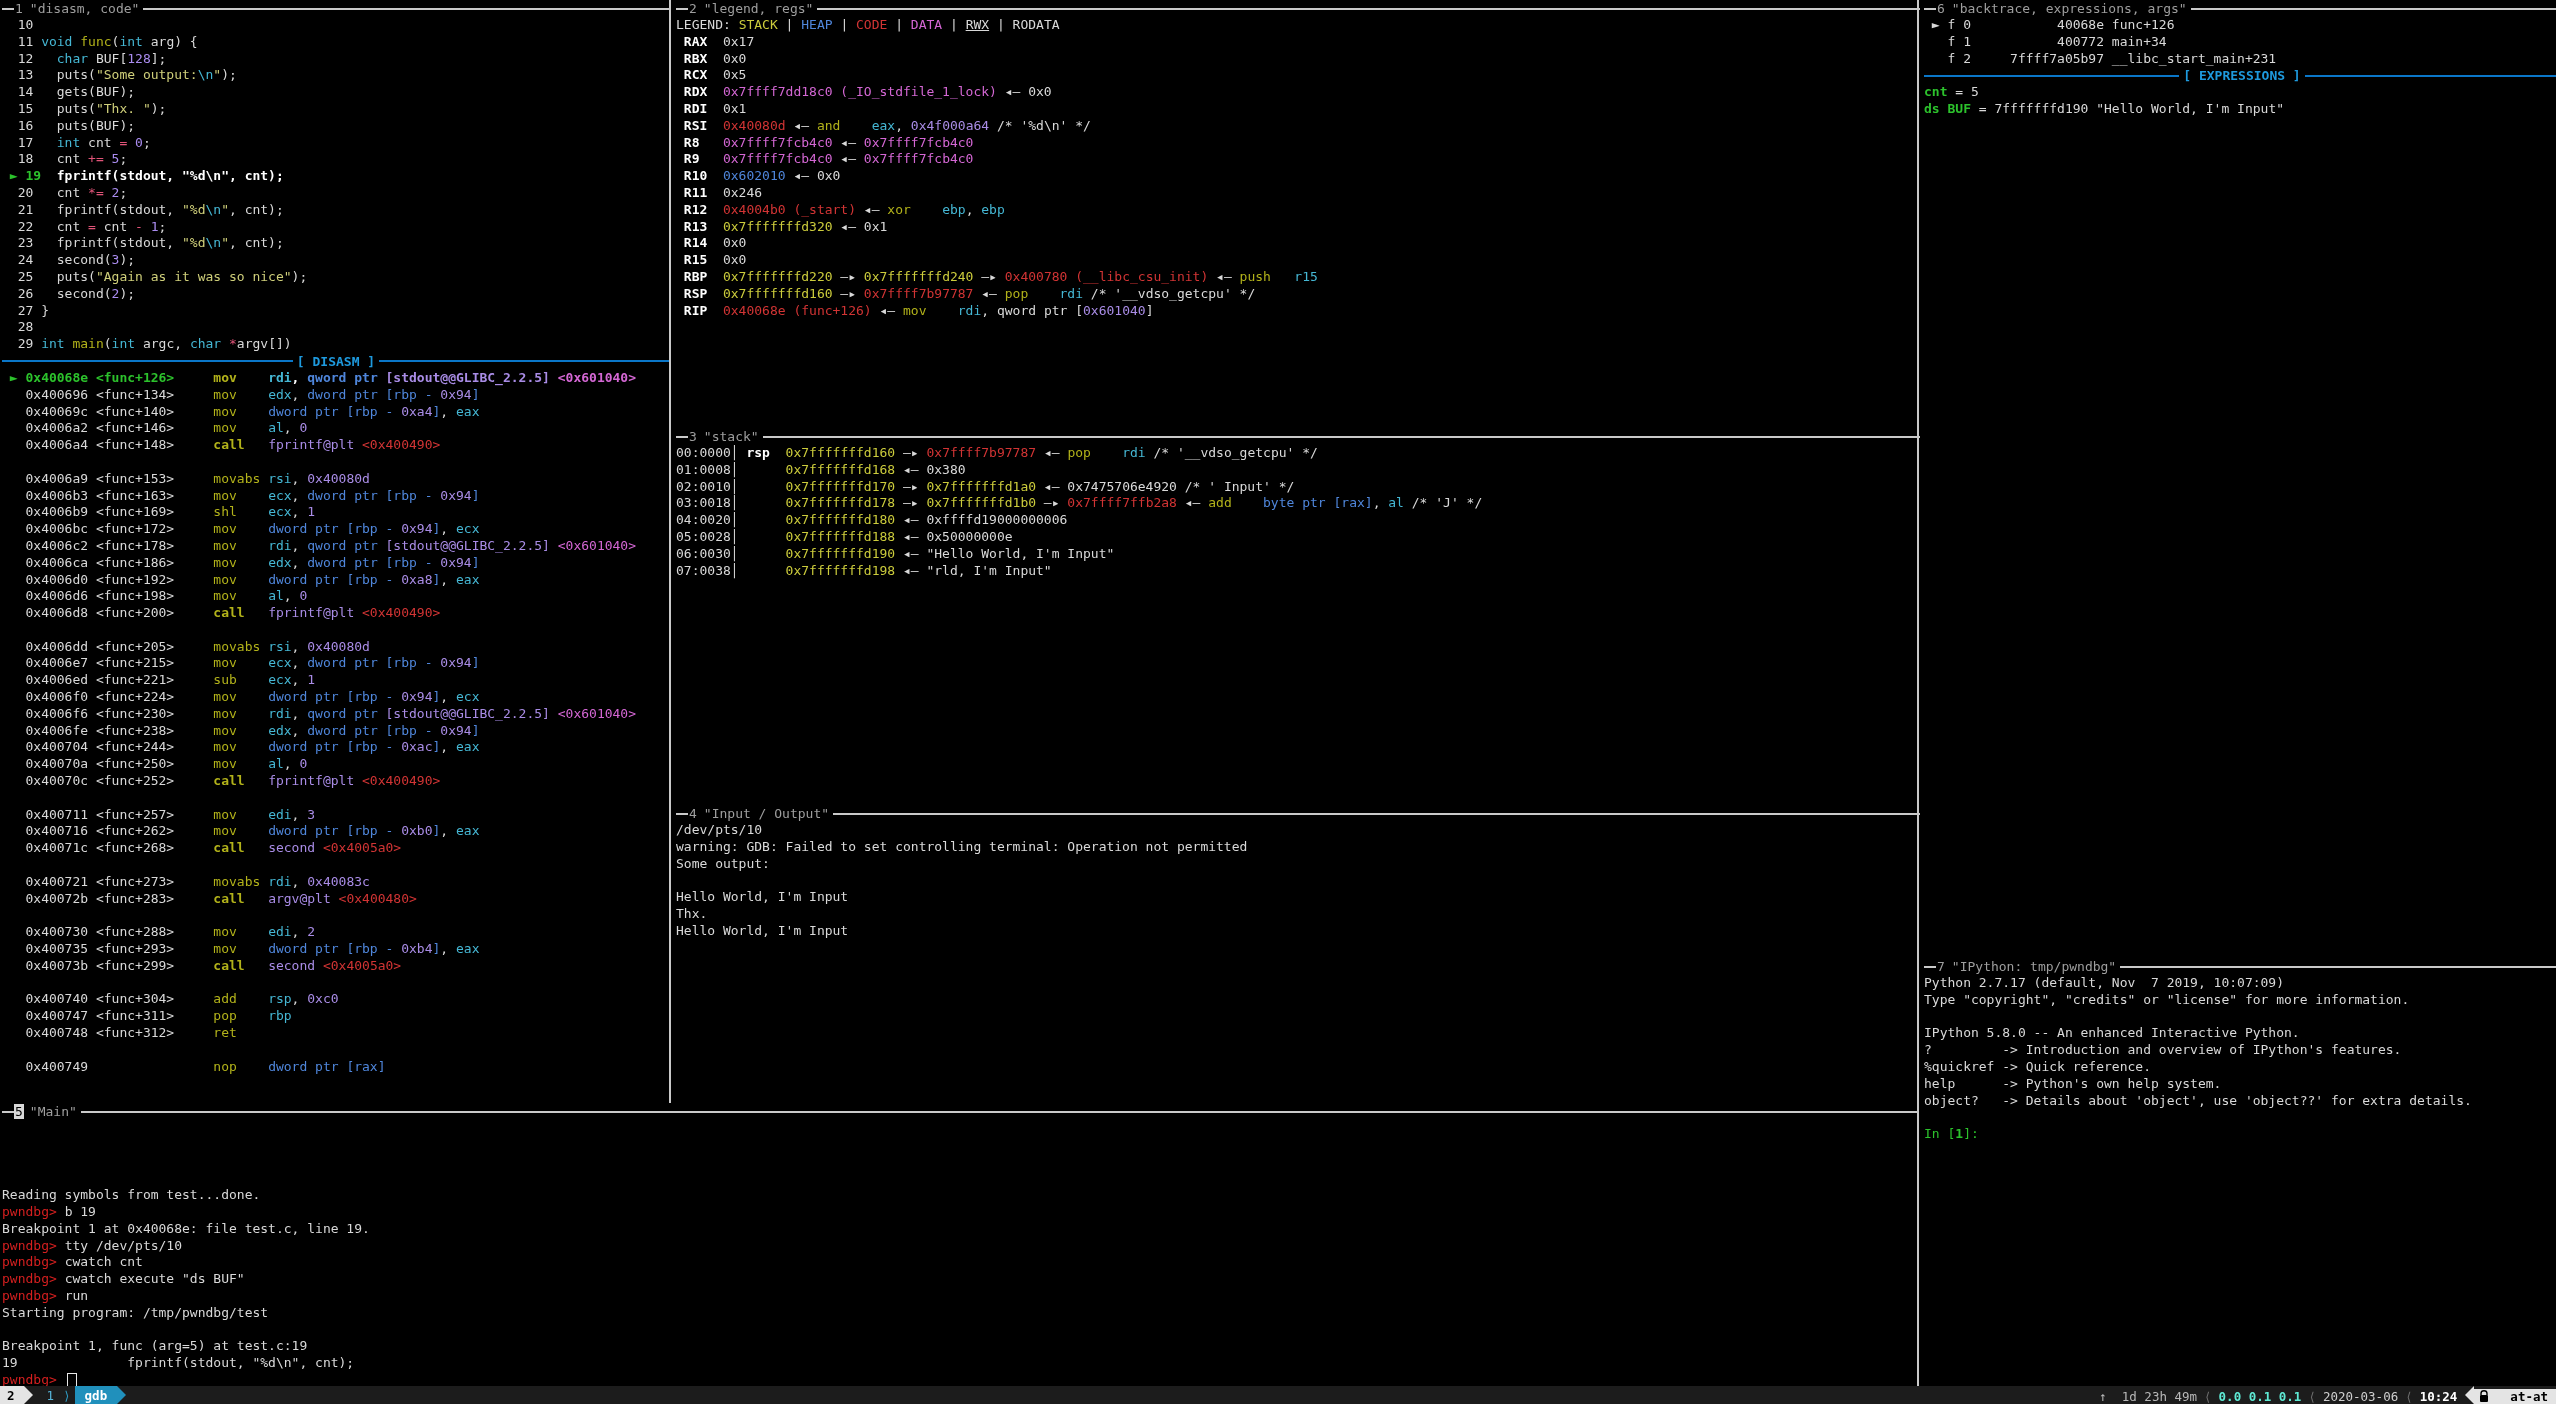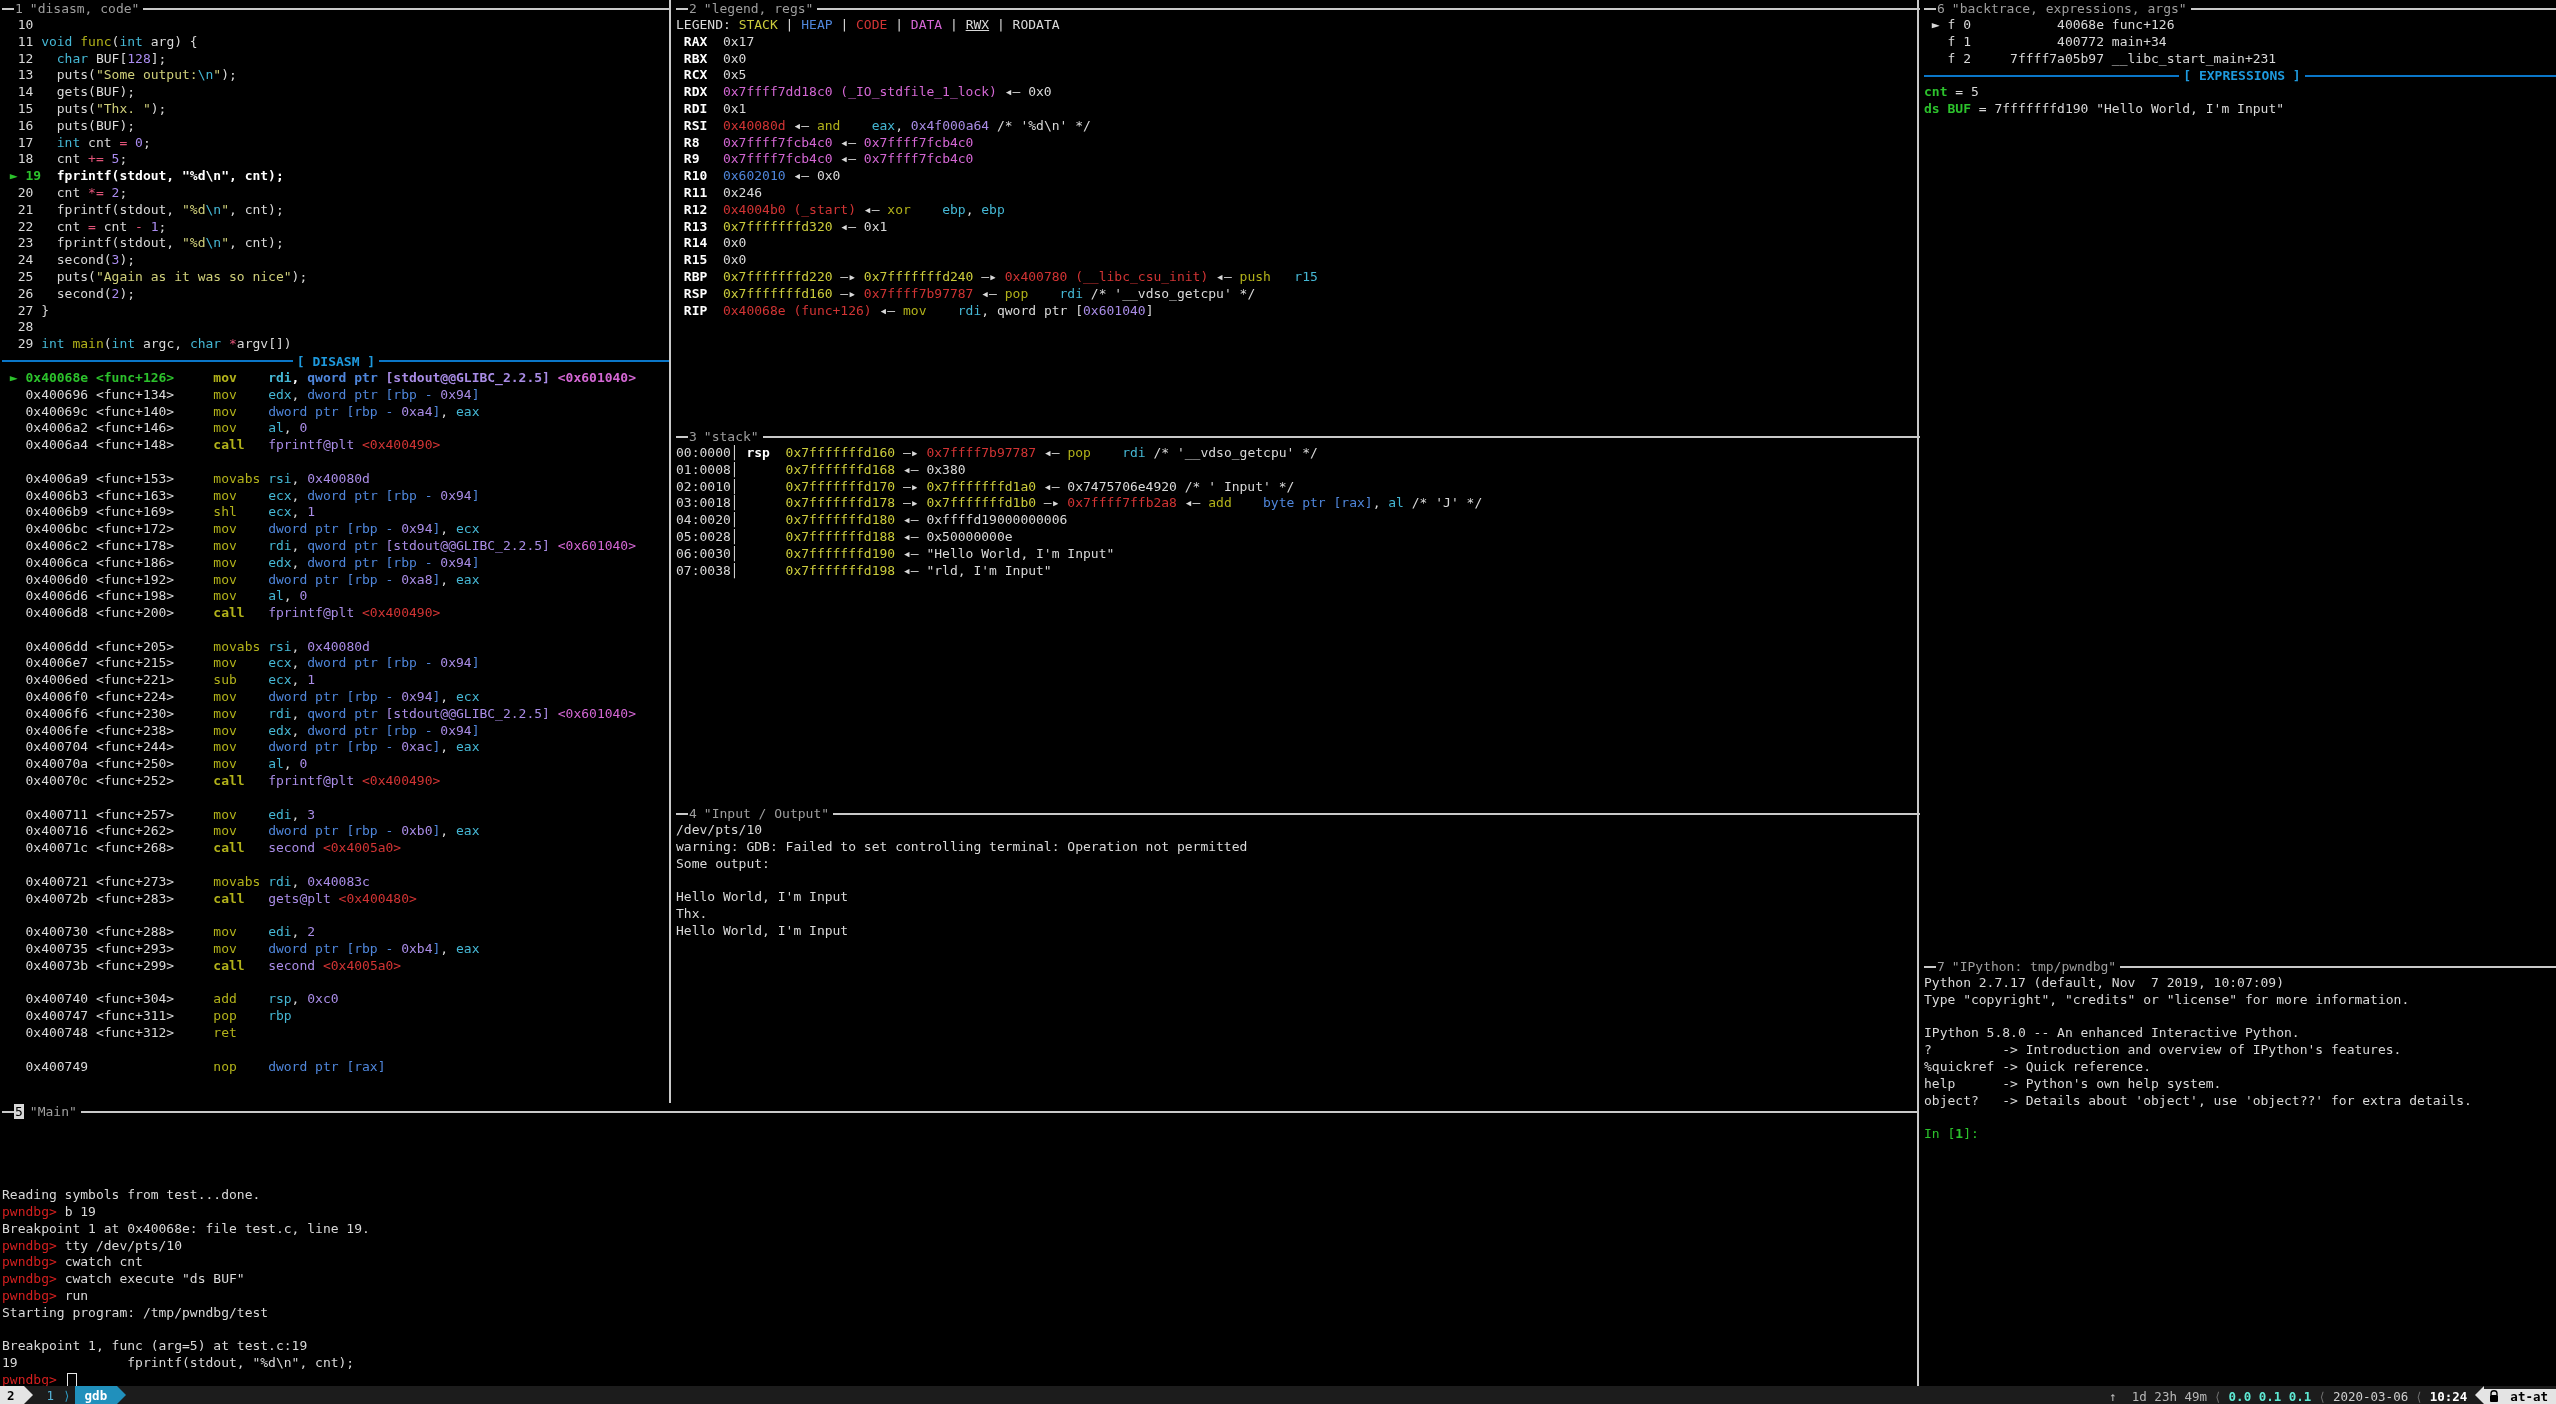--- a/index.html
+++ b/index.html
@@ -39,21 +39,21 @@
   .sb-winname{background:#2090bc;color:#fff;font-weight:bold;display:flex;align-items:center;padding:4px 10px;}
   .tri-r2{width:0;height:0;border-top:9px solid transparent;border-bottom:9px solid transparent;border-left:9px solid #2090bc;}
   .sb-right{margin-left:auto;display:flex;align-items:flex-end;}
   .sb-item{display:flex;align-items:center;white-space:pre;}
   .sb-up{color:#b8b8b8;}
   .sb-sep{color:#6e6e6e;padding:0 7px;}
   .sb-load{color:#5eead4;font-weight:bold;}
   .sb-date{color:#cfcfcf;margin-top:28px;}
   .sb-time{color:#fff;font-weight:bold;margin-top:16px;}
   .tri-l{width:0;height:0;border-top:9px solid transparent;border-bottom:9px solid transparent;border-right:9px solid #e4e4e4;margin-left:8px;}
-  .sb-host{background:#e4e4e4;color:#000;font-weight:bold;display:flex;align-items:center;gap:11px;padding:0 8px 0 5px;}
+  .sb-host{background:#e4e4e4;color:#000;font-weight:bold;display:flex;align-items:center;gap:21px;padding:0 8px 0 5px;}
 </style>
 </head>
 <body>
 
 <div class="pane" style="left:0;top:0;width:668px;height:1103px;padding-left:2px;">
   <div class="phead">
     <span class="hl lead"></span><span class="num">1</span><span class="title">"disasm, code"</span><span class="hl tail"></span>
   </div>
   <div>
       <div class="tl"><span class="w">  10 </span></div>
@@ -107,21 +107,21 @@
       <div class="tl"><span class="w">   0x4006fe &lt;func+238&gt;     </span><span class="ol">mov    </span><span class="cy">edx</span><span class="w">, </span><span class="bl">dword ptr [rbp - </span><span class="vi">0x94</span><span class="bl">]</span></div>
       <div class="tl"><span class="w">   0x400704 &lt;func+244&gt;     </span><span class="ol">mov    </span><span class="bl">dword ptr [rbp - </span><span class="vi">0xac</span><span class="bl">]</span><span class="w">, </span><span class="cy">eax</span></div>
       <div class="tl"><span class="w">   0x40070a &lt;func+250&gt;     </span><span class="ol">mov    </span><span class="cy">al</span><span class="w">, </span><span class="vi">0</span></div>
       <div class="tl"><span class="w">   0x40070c &lt;func+252&gt;     </span><span class="ol b">call   </span><span class="vi">fprintf@plt </span><span class="re">&lt;0x400490&gt;</span></div>
       <div class="tl"></div>
       <div class="tl"><span class="w">   0x400711 &lt;func+257&gt;     </span><span class="ol">mov    </span><span class="cy">edi</span><span class="w">, </span><span class="vi">3</span></div>
       <div class="tl"><span class="w">   0x400716 &lt;func+262&gt;     </span><span class="ol">mov    </span><span class="bl">dword ptr [rbp - </span><span class="vi">0xb0</span><span class="bl">]</span><span class="w">, </span><span class="cy">eax</span></div>
       <div class="tl"><span class="w">   0x40071c &lt;func+268&gt;     </span><span class="ol b">call   </span><span class="vi">second </span><span class="re">&lt;0x4005a0&gt;</span></div>
       <div class="tl"></div>
       <div class="tl"><span class="w">   0x400721 &lt;func+273&gt;     </span><span class="ol">movabs </span><span class="cy">rdi</span><span class="w">, </span><span class="vi">0x40083c</span></div>
-      <div class="tl"><span class="w">   0x40072b &lt;func+283&gt;     </span><span class="ol b">call   </span><span class="vi">gets@plt </span><span class="re">&lt;0x400480&gt;</span></div>
+      <div class="tl"><span class="w">   0x40072b &lt;func+283&gt;     </span><span class="ol b">call   </span><span class="vi">argv@plt </span><span class="re">&lt;0x400480&gt;</span></div>
       <div class="tl"></div>
       <div class="tl"><span class="w">   0x400730 &lt;func+288&gt;     </span><span class="ol">mov    </span><span class="cy">edi</span><span class="w">, </span><span class="vi">2</span></div>
       <div class="tl"><span class="w">   0x400735 &lt;func+293&gt;     </span><span class="ol">mov    </span><span class="bl">dword ptr [rbp - </span><span class="vi">0xb4</span><span class="bl">]</span><span class="w">, </span><span class="cy">eax</span></div>
       <div class="tl"><span class="w">   0x40073b &lt;func+299&gt;     </span><span class="ol b">call   </span><span class="vi">second </span><span class="re">&lt;0x4005a0&gt;</span></div>
       <div class="tl"></div>
       <div class="tl"><span class="w">   0x400740 &lt;func+304&gt;     </span><span class="ol">add    </span><span class="cy">rsp</span><span class="w">, </span><span class="vi">0xc0</span></div>
       <div class="tl"><span class="w">   0x400747 &lt;func+311&gt;     </span><span class="ol">pop    </span><span class="cy">rbp</span></div>
       <div class="tl"><span class="w">   0x400748 &lt;func+312&gt;     </span><span class="ol">ret    </span></div>
       <div class="tl"></div>
       <div class="tl"><span class="w">   0x400749                </span><span class="ol">nop    </span><span class="bl">dword ptr [rax]</span></div>

